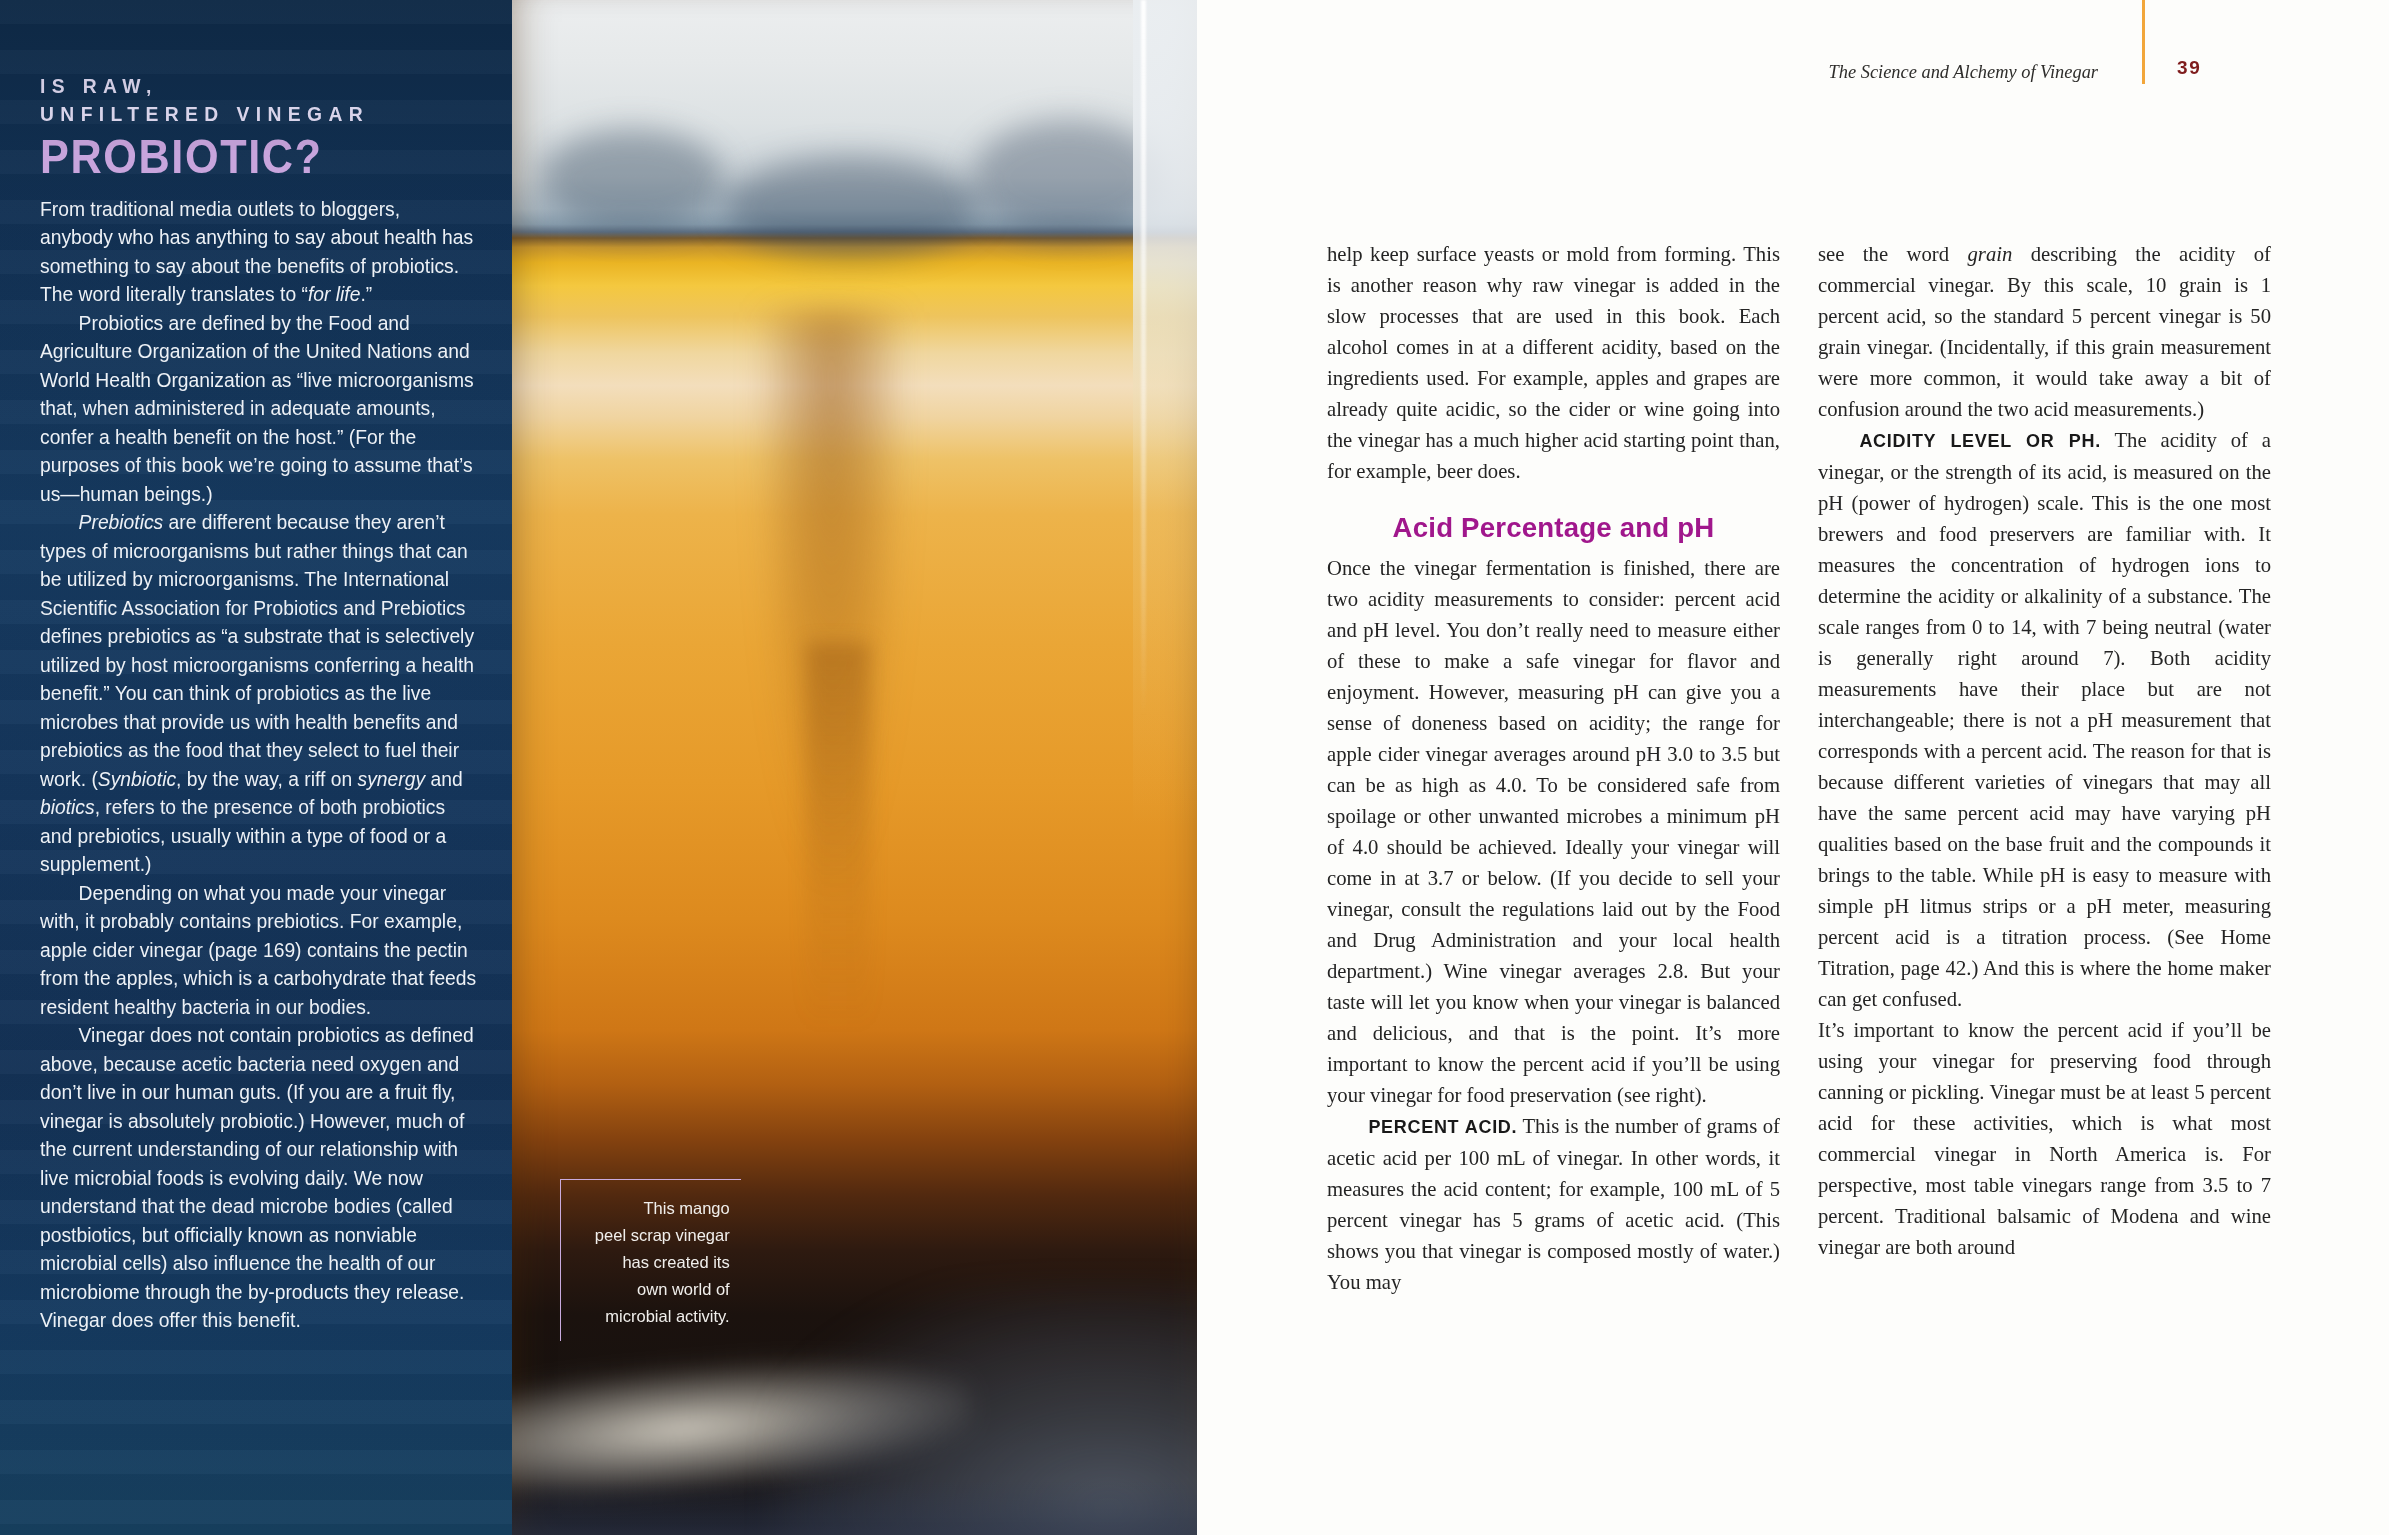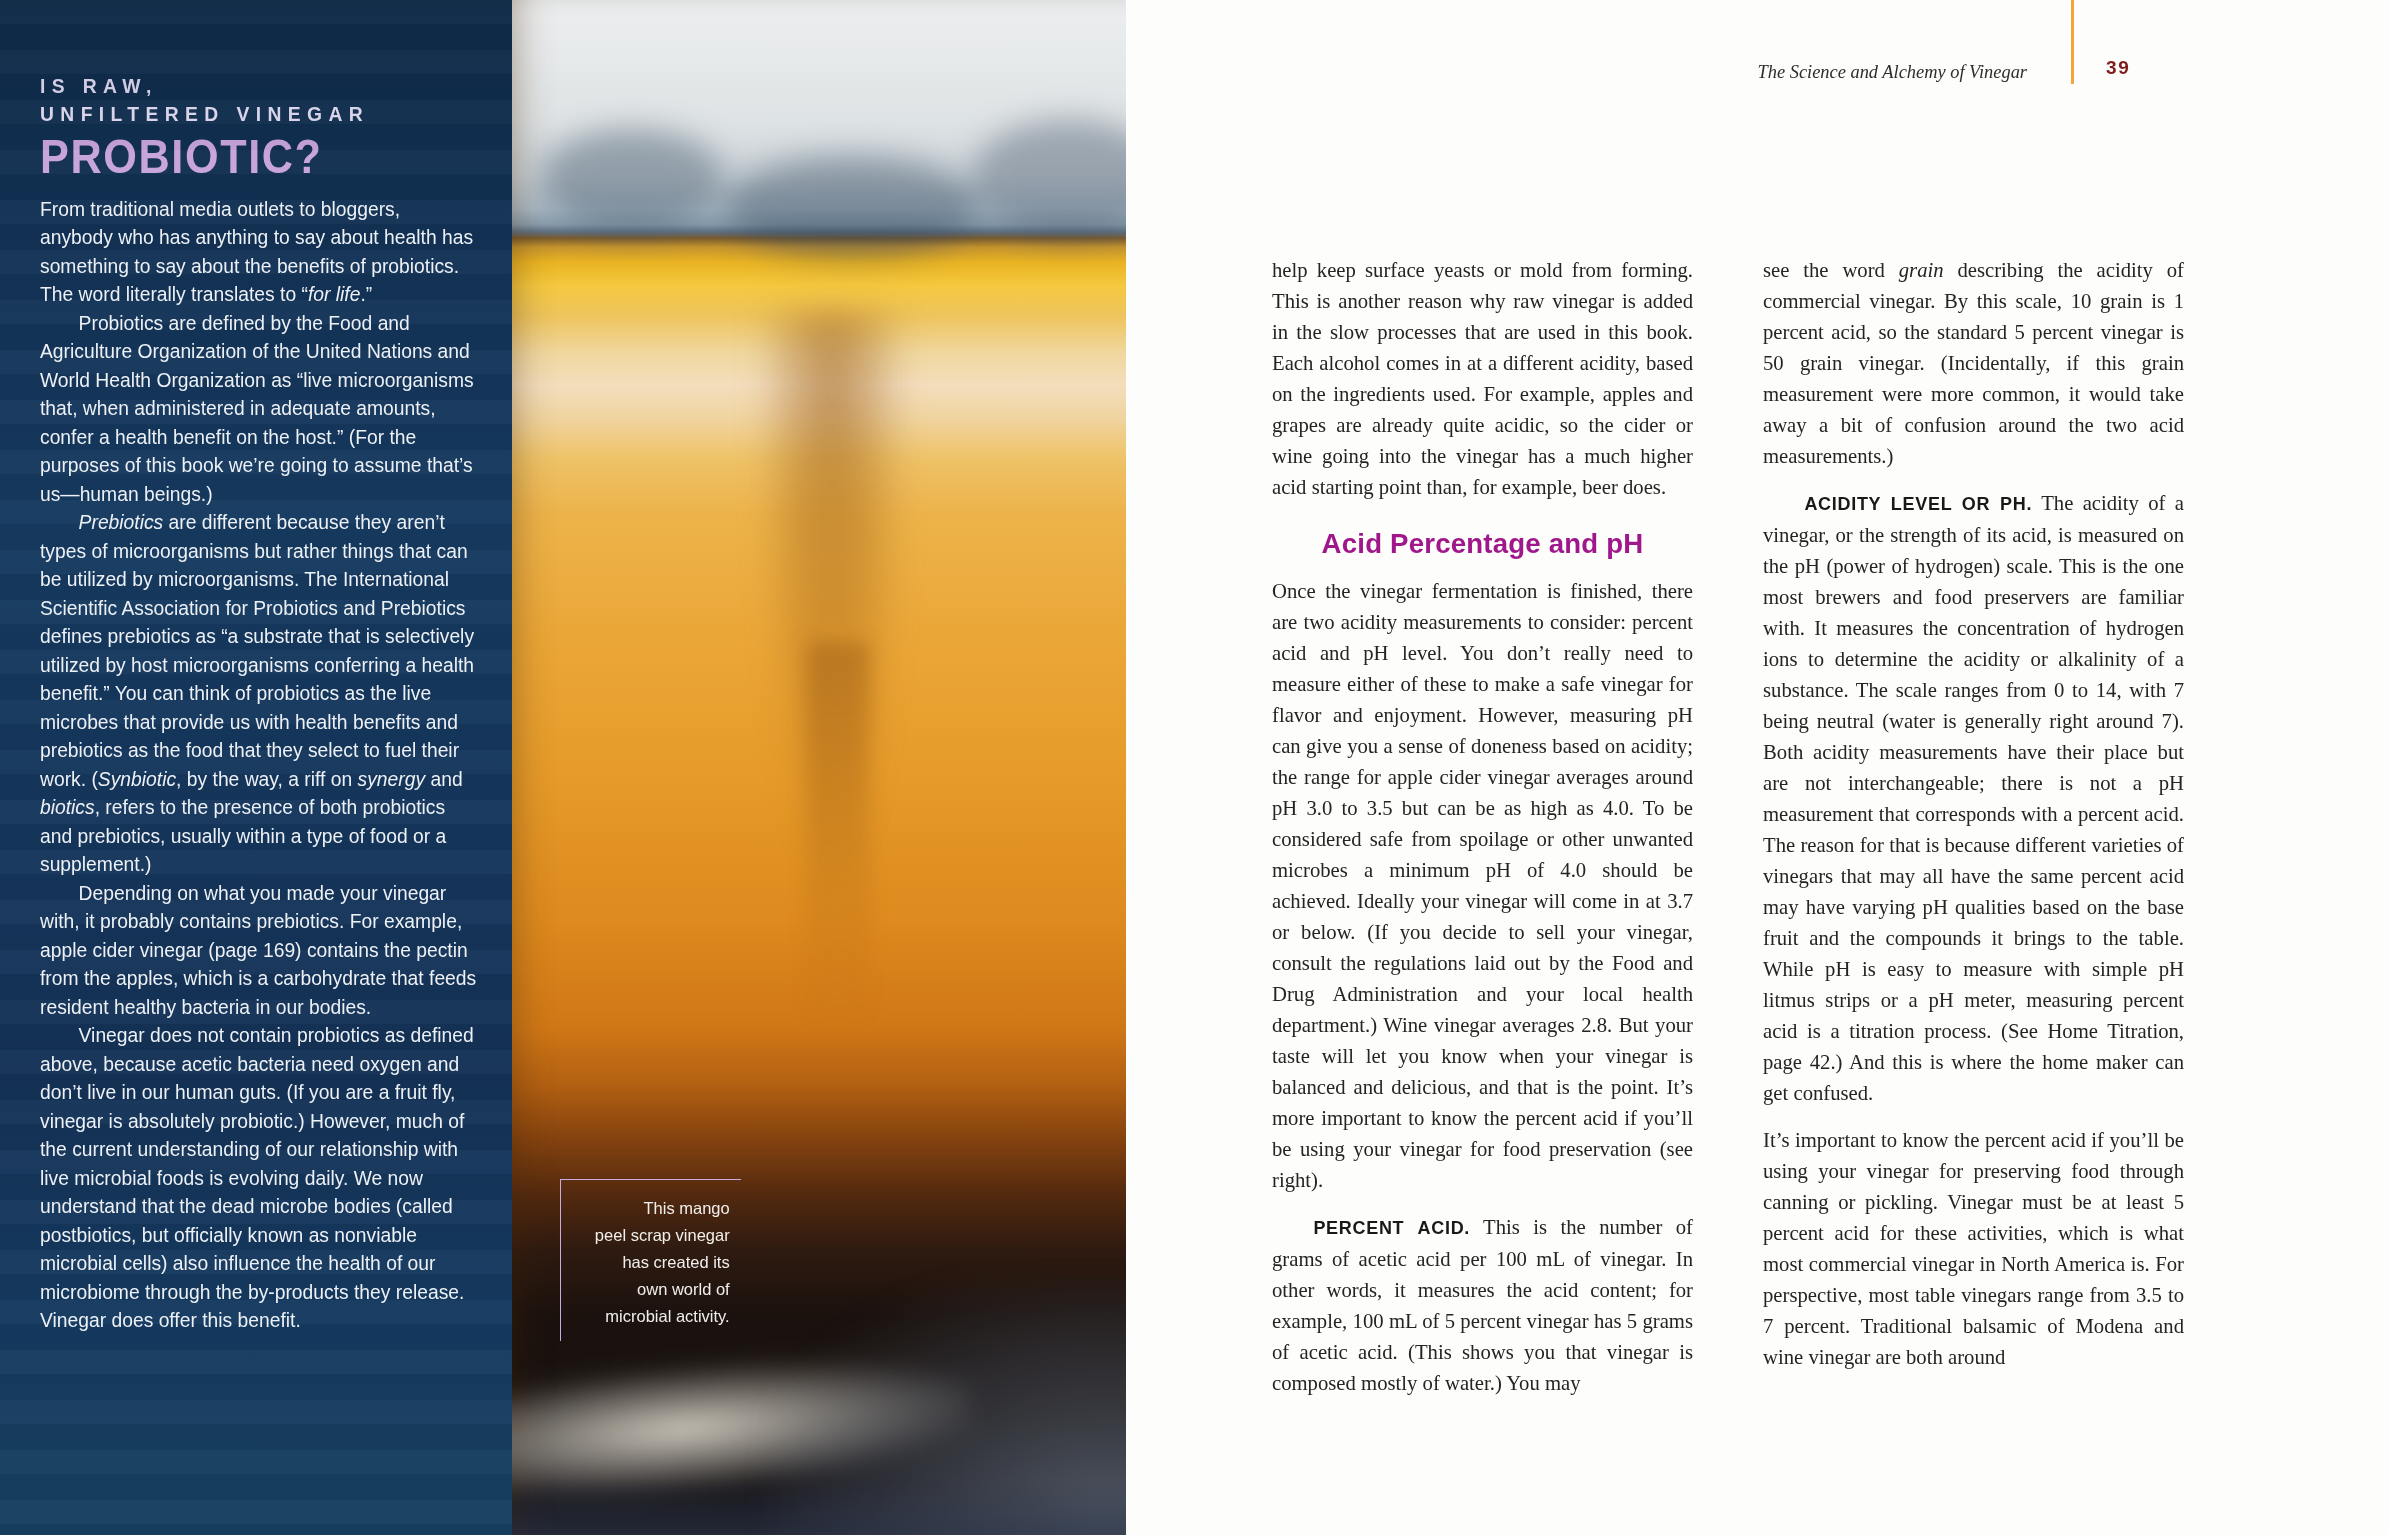--- a/index.html
+++ b/index.html
@@ -51,32 +51,32 @@
       background:radial-gradient(ellipse at 70% 80%,rgba(130,145,165,.5) 0%,rgba(110,125,150,.2) 55%,rgba(90,105,130,0) 80%);}
   .ph-table{position:absolute;left:0;bottom:0;width:100%;height:55px;
       background:linear-gradient(180deg,rgba(44,52,72,0),rgba(46,56,78,.55));}
 
   .photo-caption{position:absolute;left:48px;top:1179px;width:154px;
       border-top:1.8px solid #c9abdf;border-left:1.8px solid #c9abdf;
       padding:14.7px 11px 11px 14.7px;z-index:5;}
   .caption-line{font-size:16.5px;line-height:27px;color:#f1efec;}
 
   
-  .page{position:absolute;left:1126px;top:0;width:1193px;height:1536px;background:#fdfdfb;}
+  .page{position:absolute;left:1197px;top:0;width:1193px;height:1536px;background:#fdfdfb;}
   .running-head{position:absolute;top:62px;right:292px;font-family:"Liberation Serif",serif;
       font-style:italic;font-size:18.4px;color:#2e2d2b;white-space:nowrap;}
   .head-rule{position:absolute;left:945px;top:0;width:2.8px;height:84px;background:#f2a63a;}
   .page-num{position:absolute;left:980px;top:57px;font-weight:bold;font-size:19px;
       letter-spacing:1.8px;color:#7f1d1d;}
 
   .col{position:absolute;top:239px;width:453px;font-family:"Liberation Serif",serif;
        font-size:20.7px;line-height:31px;color:#242424;text-align:justify;hyphens:auto;}
   .col1{left:130px;}
   .col2{left:621px;}
-  .col p{margin:16px;}
+  .col p{margin:0;}
   .col p.indent{text-indent:2em;}
   .col em{font-style:italic;}
   .article-h2{font-family:"Liberation Sans",sans-serif;font-weight:bold;font-size:27.6px;
       line-height:33px;color:#a0178c;margin:24px 0 9.2px;text-align:center;letter-spacing:0.2px;}
   .lead{font-family:"Liberation Sans",sans-serif;font-weight:bold;font-size:18px;
       letter-spacing:0.7px;color:#191919;}
 </style>
 </head>
 <body>
 

